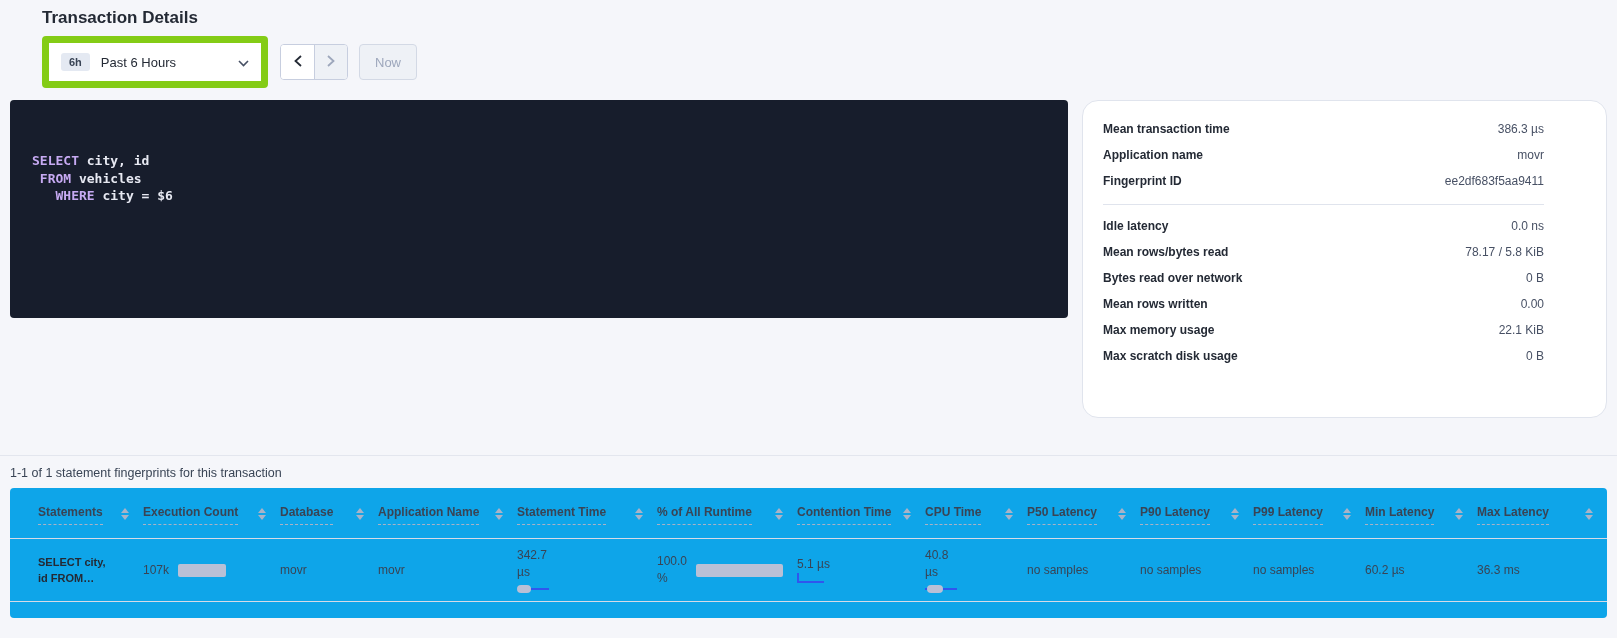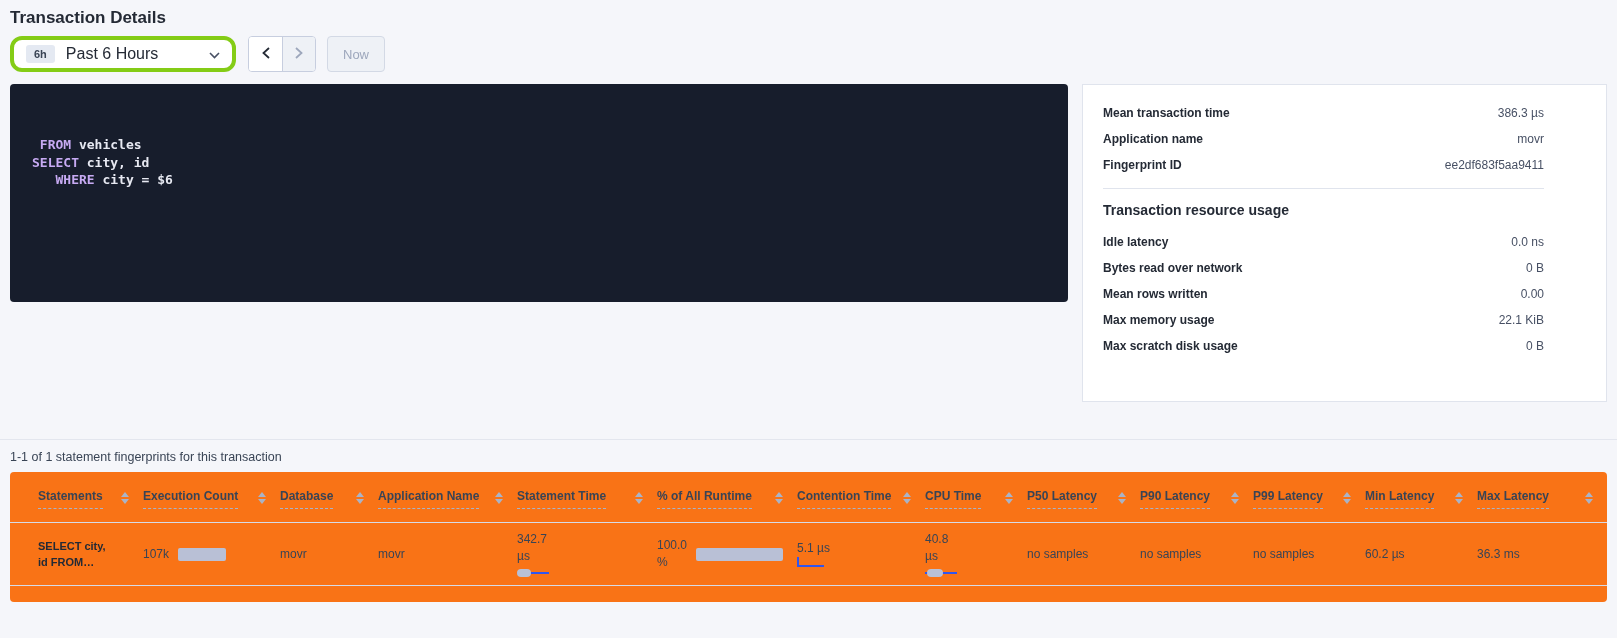--- a/index.html
+++ b/index.html
@@ -1,58 +1,58 @@
 <!DOCTYPE html>
 <html style="--accent-blue: #3056ee; --bar-fill: #b9c0d6; --sql-keyword: #c7aaf3; --sql-background: #171d2c;"><head>
 <meta charset="utf-8">
 <style>
   * { box-sizing: border-box; }
   html,body { margin:0; padding:0; }
   body { font-family:"Liberation Sans", sans-serif; }
   .page { width:1617px; height:638px; background:#f5f6fa; color:#242a35; overflow:hidden; position:relative; }
 
   
-  .top { padding:8px 10px 0 10px; }
+  .top { padding:8px 10px 0 10px;margin-left:32px; }
   .page-title { margin:0; font-size:17px; font-weight:700; color:#242a35; }
 
   .picker-row { display:flex; align-items:center; margin-top:8px; }
-  .time-dropdown { width:226px; height:36px; background:#fff; border:4px solid #84cc16; border-radius:12px;
+  .time-dropdown { width:226px; height:52px; background:#fff; border:7px solid #84cc16; border-radius:4px;
     display:flex; align-items:center; padding:0 12px; cursor:pointer; }
   .badge { background:#e4e9f2; color:#394455; font-size:11px; font-weight:700; padding:3px 8px; border-radius:3px; margin-right:11px; }
-  .range-label { font-size:16px; color:#242a35; flex:1; }
+  .range-label { font-size:13px; color:#242a35; flex:1; }
 
   .arrow-group { display:flex; margin-left:12px; border:1px solid #c7cedf; border-radius:4px; overflow:hidden; height:36px; background:#fff; }
   .arrow-btn { width:33px; display:flex; align-items:center; justify-content:center; background:#fff; cursor:pointer; border:none; padding:0; }
   .arrow-btn.disabled { background:#eef1f6; cursor:default; }
   .arrow-btn + .arrow-btn { border-left:1px solid #c7cedf; }
 
   .now-btn { margin-left:11px; height:36px; padding:0 15px; background:#eef1f6; border:1px solid #d3d9e5; border-radius:4px;
     color:#9da7bc; font-size:13px; display:flex; align-items:center; }
 
   .stats-caption { margin-top:13px; font-size:12px; color:#242a35; }
   .stats-caption strong { font-weight:700; }
 
   
   .main-row { display:flex; margin:12px 10px 0 10px; gap:14px; align-items:flex-start; }
   .sql-box { width:1058px; height:218px; background:var(--sql-background); border-radius:4px; padding:17px 22px;
     font-family:"DejaVu Sans Mono", monospace; font-size:13px; line-height:17.5px; font-weight:700; color:#e7e9f2; white-space:pre; }
   .sql-box .kw { color:var(--sql-keyword); }
 
-  .details-card { flex:1; background:#fff; border:1px solid #e0e4ed; border-radius:0; padding:15px 0 16px 0; height:318px; }
+  .details-card { flex:1; background:#fff; border:1px solid #e0e4ed; border-radius:16px; padding:15px 0 16px 0; height:318px; }
   .kv-row { display:flex; justify-content:space-between; align-items:center; height:26px; padding:0 62px 0 20px; font-size:12px; }
   .kv-label { font-weight:700; color:#242a35; }
   .kv-value { color:#475064; }
   .card-divider { border:none; border-top:1px solid #e0e4ed; margin:10px 62px 8px 20px; }
   .resource-heading { font-size:14px; font-weight:700; color:#242a35; padding:5px 20px 11px 20px; }
 
   
   .section-divider { border:none; border-top:1px solid #e3e6ee; margin:37px 0 0 0; }
   .fingerprints-caption { margin:10px 10px 0 10px; font-size:12.5px; color:#394455; }
 
-  .table-card { margin:8px 10px 0 10px; background:#f97316; border-radius:4px; padding-bottom:16px; }
+  .table-card { margin:8px 10px 0 10px; background:#0ea5e9; border-radius:4px; padding-bottom:16px; }
   table { width:100%; border-collapse:collapse; table-layout:fixed; }
   th { text-align:left; padding:17px 14px 13px 0; border-bottom:1px solid #d6dbe7; font-size:12px; color:#394455; cursor:pointer; }
   th:first-child, td:first-child { padding-left:28px; }
   .th-inner { display:flex; align-items:flex-start; justify-content:space-between; }
   .th-label { font-weight:700; border-bottom:1px dashed #a9b2c6; padding-bottom:5px; white-space:nowrap; }
   .sort-icon { display:inline-flex; flex-direction:column; gap:2px; margin-top:3px; margin-left:6px; }
   .sort-icon i { display:block; width:0; height:0; border-left:4px solid transparent; border-right:4px solid transparent; }
   .sort-icon .up   { border-bottom:5px solid #aab3c7; }
   .sort-icon .down { border-top:5px solid #aab3c7; }
 
@@ -109,44 +109,47 @@
         </button>
       </div>
 
       <button class="now-btn">Now</button>
     </div>
 
   </div>
 
   <div class="main-row">
     <div class="sql-box">
-      <div id="sql-code"><div><span> </span><span class="kw">FROM</span><span> vehicles</span></div><div><span class="kw">SELECT</span><span> city, id</span></div><div><span>   </span><span class="kw">WHERE</span><span> city = $6</span></div></div>
+      <div id="sql-code"><div><span class="kw">SELECT</span><span> city, id</span></div><div><span> </span><span class="kw">FROM</span><span> vehicles</span></div><div><span>   </span><span class="kw">WHERE</span><span> city = $6</span></div></div>
     </div>
 
     <div class="details-card">
       <div id="summary-rows">
           <div class="kv-row">
             <span class="kv-label">Mean transaction time</span>
             <span class="kv-value">386.3 µs</span>
           </div>
           <div class="kv-row">
             <span class="kv-label">Application name</span>
             <span class="kv-value">movr</span>
           </div>
           <div class="kv-row">
             <span class="kv-label">Fingerprint ID</span>
             <span class="kv-value">ee2df683f5aa9411</span>
           </div>
         </div>
       <hr class="card-divider">
-      <div class="resource-heading">Transaction resource usage</div>
       <div id="resource-rows">
           <div class="kv-row">
             <span class="kv-label">Idle latency</span>
             <span class="kv-value">0.0 ns</span>
+          </div>
+          <div class="kv-row">
+            <span class="kv-label">Mean rows/bytes read</span>
+            <span class="kv-value">78.17 / 5.8 KiB</span>
           </div>
           <div class="kv-row">
             <span class="kv-label">Bytes read over network</span>
             <span class="kv-value">0 B</span>
           </div>
           <div class="kv-row">
             <span class="kv-label">Mean rows written</span>
             <span class="kv-value">0.00</span>
           </div>
           <div class="kv-row">

